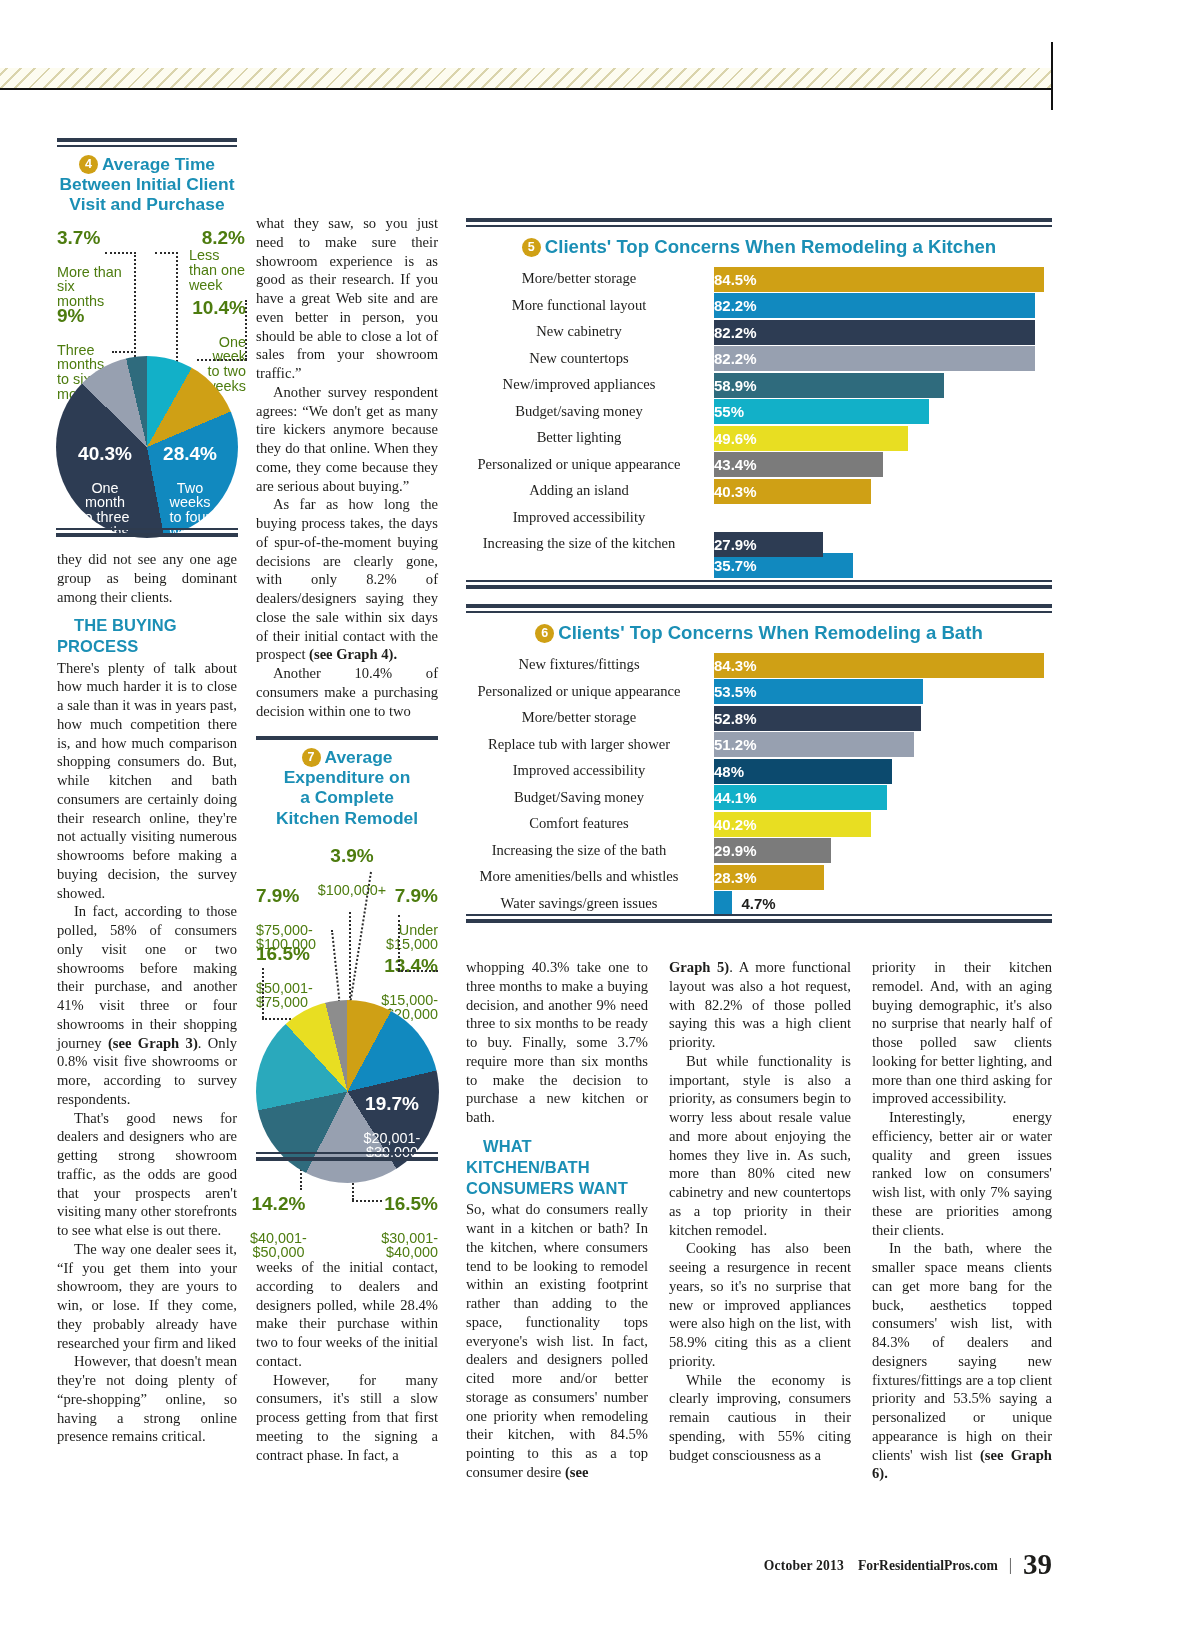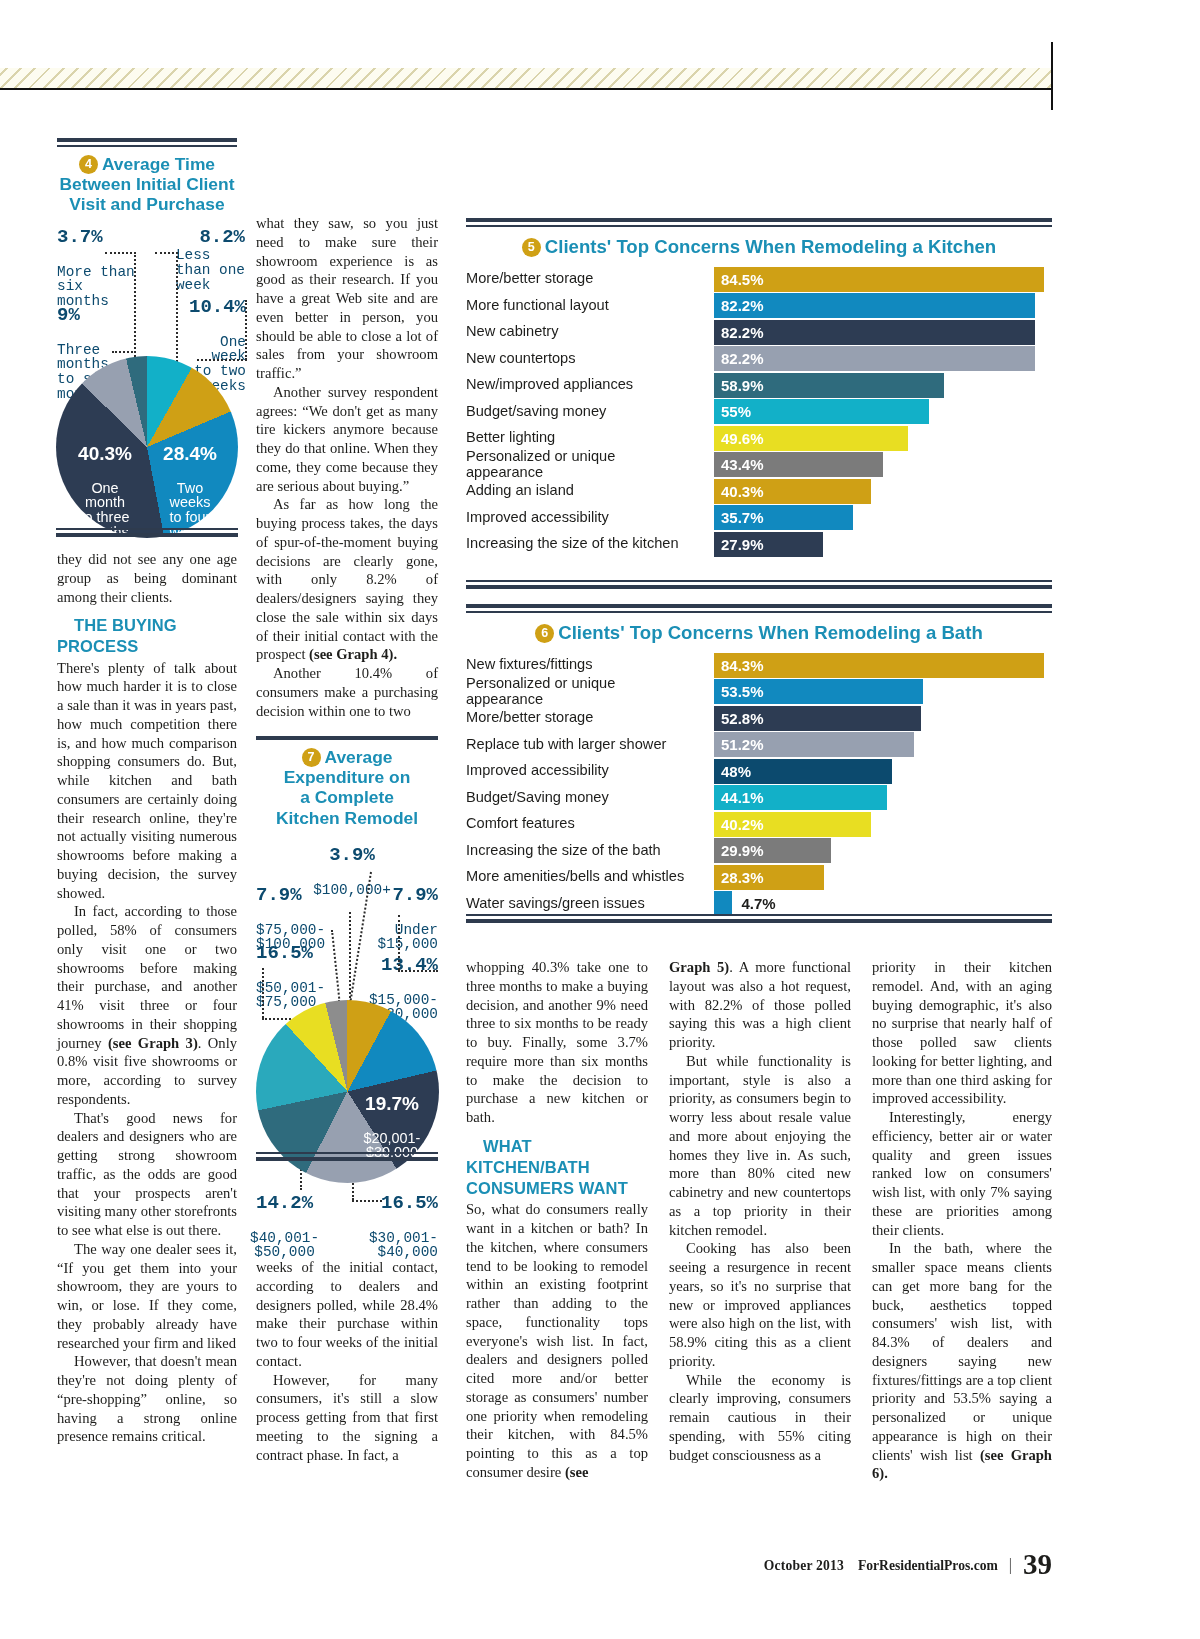--- a/index.html
+++ b/index.html
@@ -53,37 +53,37 @@
     display: inline-block; width: 19px; height: 19px; border-radius: 50%;
     background: #cfa015; color: #fff; font-size: 12.5px; line-height: 19px;
     text-align: center; vertical-align: 2px; margin-right: 4px;
     font-family: "Liberation Sans", sans-serif; font-weight: bold;
   }
 
   
   .bars { margin-top: 9px; }
   .bar-row { display: flex; align-items: center; height: 25px; margin-bottom: 1.5px; }
   .bar-label {
-    width: 248px; text-align: left; padding-right: 22px;
-    font-size: 14.6px; font-family: Liberation Sans, sans-serif; line-height: 1.04;
+    width: 248px; text-align: center; padding-right: 22px;
+    font-size: 14.6px; font-family: Liberation Serif, serif; line-height: 1.04;
     white-space: pre-line;
   }
   .bar-track { flex: 1; position: relative; height: 25px; }
   .bar-fill { height: 25px; display: flex; align-items: center; }
   .bar-val {
     font-family: "Liberation Sans", sans-serif; font-weight: bold;
-    font-size: 15px; color: #fff; padding-left: 7px; white-space: nowrap;
+    font-size: 15px; color: #fff; white-space: nowrap;
   }
   .bar-val.outside { color: #1d1d1b; padding-left: 9px; }
 
   
   .pie { border-radius: 50%; position: relative; }
   .pie-lab {
-    position: absolute; font-family: Liberation Mono, monospace;
-    font-weight: bold; line-height: 1.03; color: #0c4a6e; white-space: pre-line;
+    position: absolute; font-family: Liberation Sans, sans-serif;
+    font-weight: bold; line-height: 1.03; color: #4d7c0f; white-space: pre-line;
   }
   .pie-lab .pct { font-size: 19px; display: block; }
   .pie-lab .cat { font-size: 14.4px; font-weight: normal; display: block; }
   .pie-in {
     position: absolute; color: #ffffff; text-align: center;
     font-family: "Liberation Sans", sans-serif; line-height: 1.03; white-space: pre-line;
   }
   .pie-in .pct { font-size: 19px; font-weight: bold; display: block; }
   .pie-in .cat { font-size: 14.4px; display: block; }
   .lead {
@@ -360,21 +360,21 @@
         <div class="bar-label">Adding an island</div>
         <div class="bar-track">
           <div class="bar-fill" style="width: 157.385px; background: rgb(207, 160, 21);">
             <span class="bar-val">40.3%</span>
           </div>
         </div>
       </div>
       <div class="bar-row">
         <div class="bar-label">Improved accessibility</div>
         <div class="bar-track">
-          <div class="bar-fill" style="width: 139.42px; background: rgb(17, 137, 191);">
+          <div class="bar-fill" style="width: 139.42px; background: rgb(17, 137, 191); margin-top: 48px;">
             <span class="bar-val">35.7%</span>
           </div>
         </div>
       </div>
       <div class="bar-row">
         <div class="bar-label">Increasing the size of the kitchen</div>
         <div class="bar-track">
           <div class="bar-fill" style="width: 108.959px; background: rgb(45, 60, 83);">
             <span class="bar-val">27.9%</span>
           </div>

